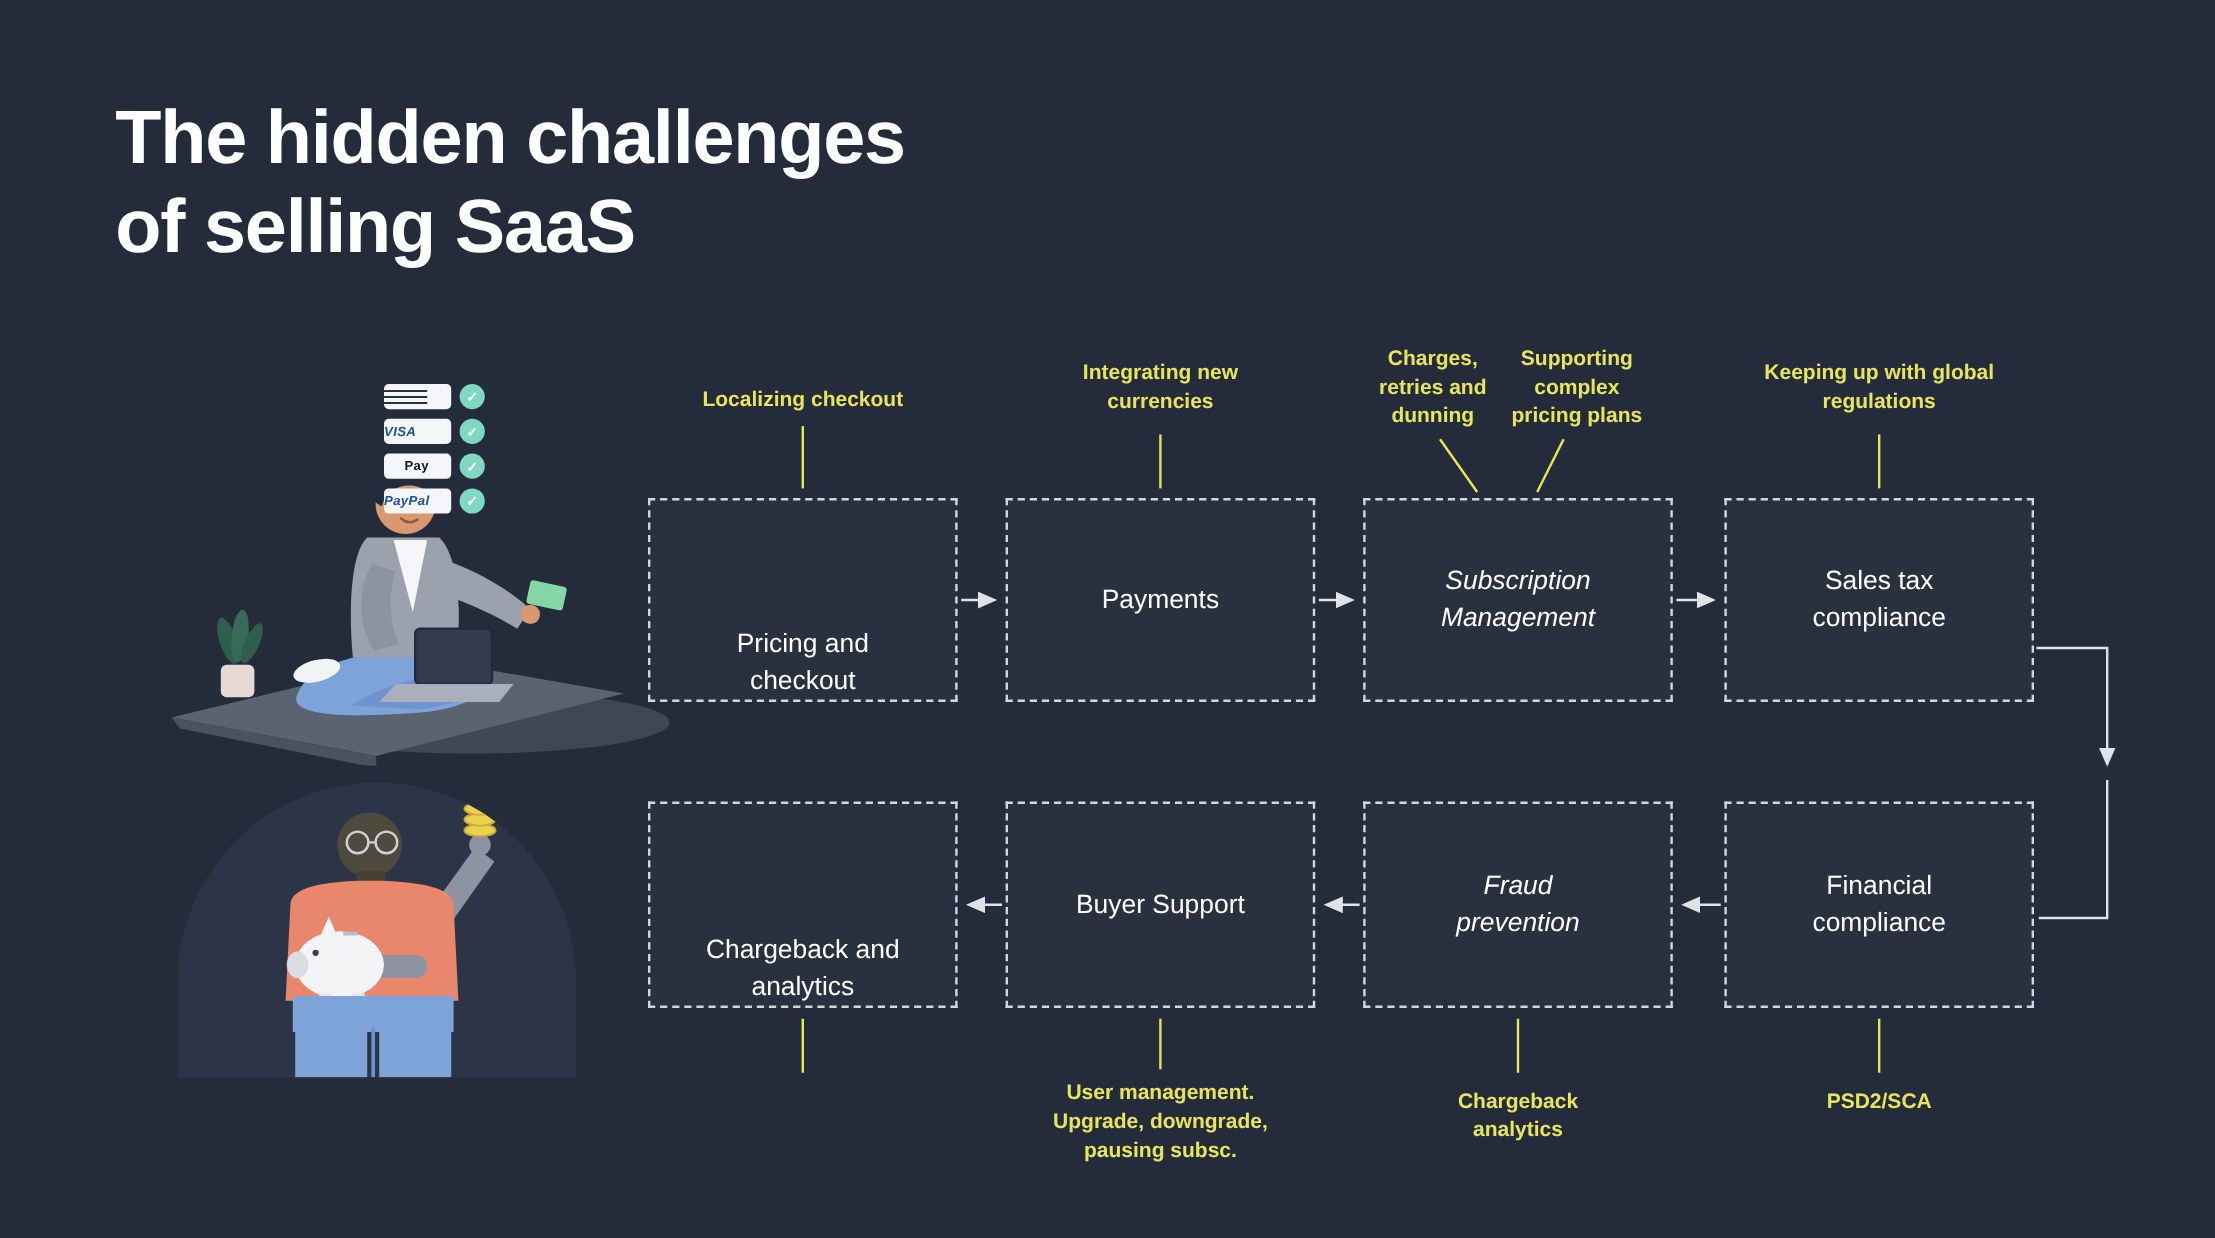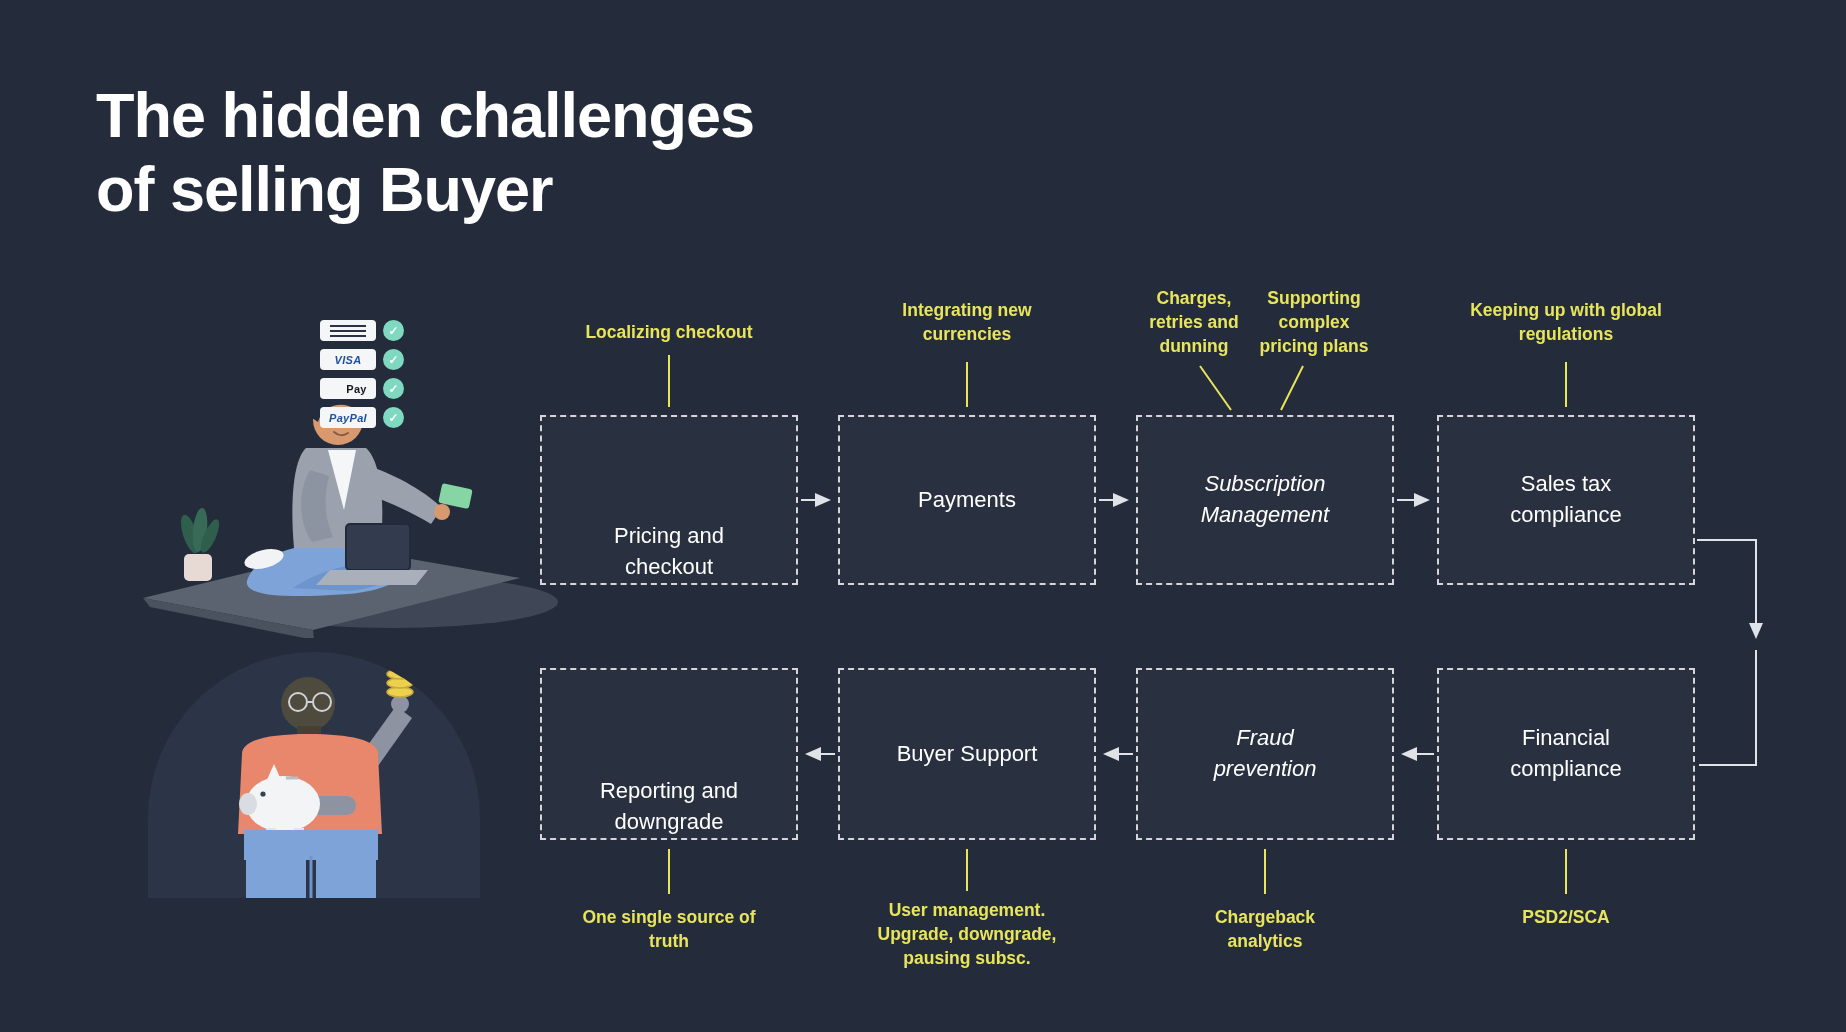--- a/index.html
+++ b/index.html
@@ -49,21 +49,21 @@
   }
   
   .overlay{position:absolute;left:0;top:0;pointer-events:none;}
   .cline{stroke:var(--arrow);stroke-width:2;fill:none;}
   .yline{stroke:var(--accent-yellow);stroke-width:2;fill:none;}
   
   .badges{position:absolute;left:320px;top:320px;display:flex;flex-direction:column;gap:8px;}
   .badge-row{display:flex;align-items:center;gap:7px;}
   .badge{
     width:56px;height:21px;border-radius:4px;background:#f5f6f8;
-    display:flex;align-items:center;justify-content:center;
+    display:flex;align-items:center;justify-content:flex-start;
   }
   .badge-label{font-size:11px;font-weight:700;font-style:italic;color:#1f4fa0;letter-spacing:0.3px;}
   .badge-label.apple{font-style:normal;color:#14171c;padding-left:17px;}
   .stripes{width:36px;height:12px;background:repeating-linear-gradient(#2a3345 0 2px,transparent 2px 5px);}
   .check{
     width:21px;height:21px;border-radius:50%;
     background:#7fd9c0;color:#ffffff;
     display:flex;align-items:center;justify-content:center;
     font-size:12px;font-weight:700;
   }
@@ -77,21 +77,21 @@
   }
   .illus-top{position:absolute;left:88px;top:298px;}
 </style>
 </head>
 <body>
 
 <div class="canvas">
 
   <div class="title">
     <div>The hidden challenges</div>
-    <div>of selling Buyer</div>
+    <div>of selling SaaS</div>
   </div>
 
   <svg class="illus-top" width="470" height="340" viewBox="0 0 470 340">
     <ellipse cx="305" cy="304" rx="165" ry="26" fill="#3f4756"></ellipse>
     <polygon points="55,300 260,250 432,280 225,332" fill="#5c6370"></polygon>
     <polygon points="55,300 225,332 226,342 62,309" fill="#4a515f"></polygon>
 
     <g>
       <ellipse cx="102" cy="236" rx="7" ry="20" fill="#2f5e4c" transform="rotate(-18 102 236)"></ellipse>
       <ellipse cx="112" cy="232" rx="7" ry="22" fill="#376b57" transform="rotate(6 112 232)"></ellipse>
@@ -193,39 +193,38 @@
     <span>Payments</span>
   </div>
   <div class="flow-box row1 c3">
     <span>Subscription Management</span>
   </div>
   <div class="flow-box row1 c4">
     <span>Sales tax compliance</span>
   </div>
 
   <div class="flow-box row2 c1">
-    <span>Reporting and downgrade</span>
+    <span>Chargeback and analytics</span>
   </div>
   <div class="flow-box row2 c2">
     <span>Buyer Support</span>
   </div>
   <div class="flow-box row2 c3">
     <span>Fraud prevention</span>
   </div>
   <div class="flow-box row2 c4">
     <span>Financial compliance</span>
   </div>
 
   <div class="ann" style="left:669px;top:320px;width:250px">Localizing checkout</div>
   <div class="ann" style="left:967px;top:298px;width:160px">Integrating new currencies</div>
   <div class="ann" style="left:1194px;top:286px;width:112px">Charges, retries and dunning</div>
   <div class="ann" style="left:1314px;top:286px;width:116px">Supporting complex pricing plans</div>
   <div class="ann" style="left:1566px;top:298px;width:212px">Keeping up with global regulations</div>
 
-  <div class="ann" style="left:669px;top:905px;width:192px">One single source of truth</div>
   <div class="ann" style="left:967px;top:898px;width:200px">User management. Upgrade, downgrade, pausing subsc.</div>
   <div class="ann" style="left:1265px;top:905px;width:140px">Chargeback analytics</div>
   <div class="ann" style="left:1566px;top:905px;width:200px">PSD2/SCA</div>
 
   <svg class="overlay" width="1846" height="1032" viewBox="0 0 1846 1032">
     <defs>
       <marker id="ah" markerWidth="10" markerHeight="10" refX="6.5" refY="3.5" orient="auto">
         <path d="M0,0 L8,3.5 L0,7 Z" fill="#dfe3e8"></path>
       </marker>
     </defs>

